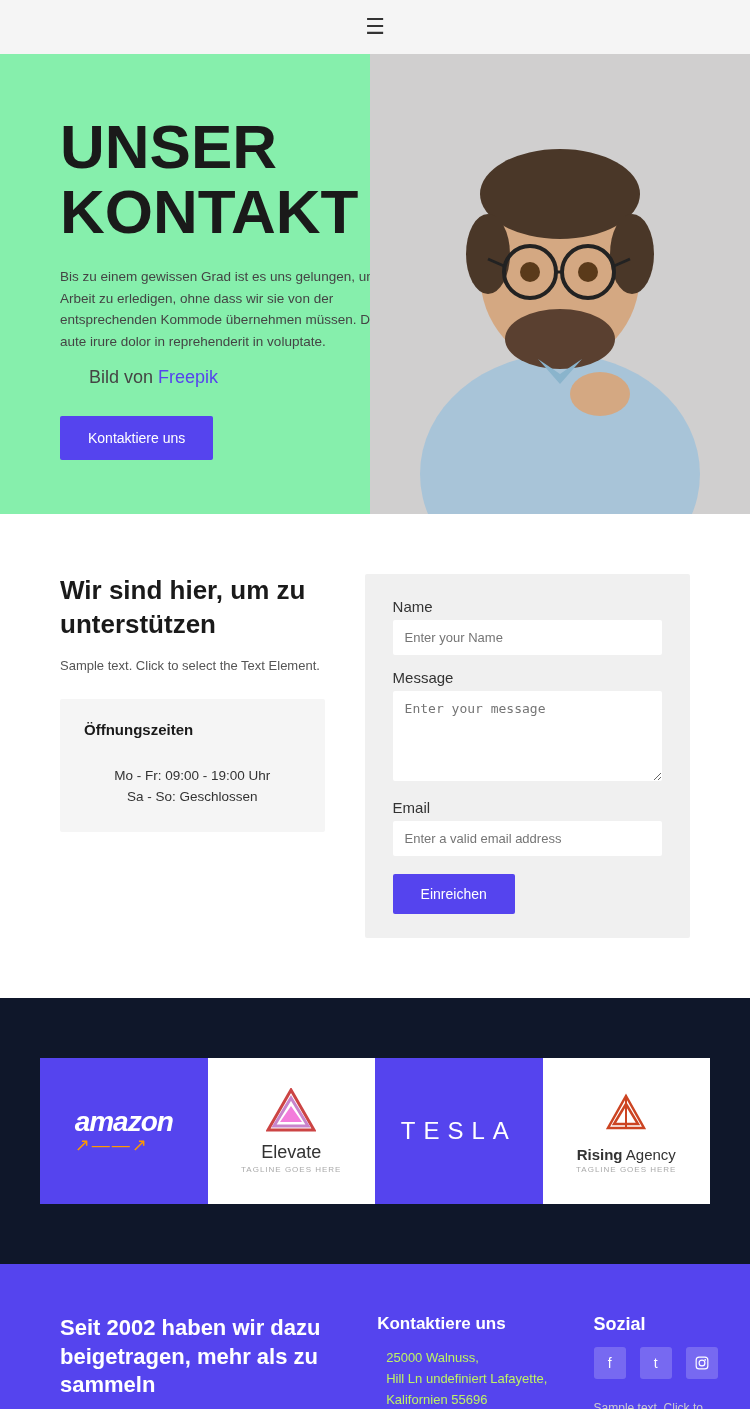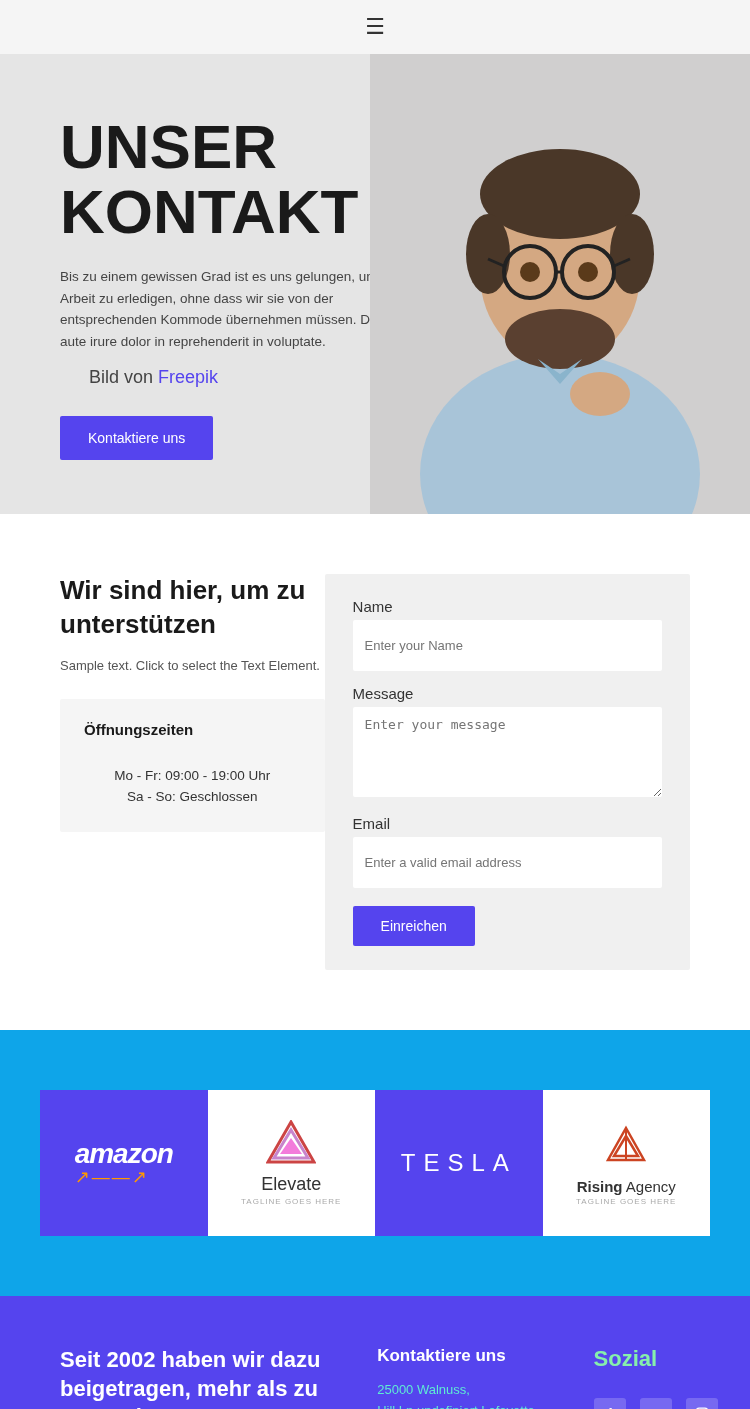--- a/index.html
+++ b/index.html
@@ -11,21 +11,21 @@
       display: flex;
       justify-content: center;
       align-items: center;
       padding: 14px 0;
       position: relative;
     }
     .hamburger { font-size: 22px; cursor: pointer; color: #333; }
 
     
     .hero {
-      background: #e5e5e5;
+      background: #86efac;
       display: flex;
       align-items: flex-start;
       padding: 40px 60px 0 60px;
       min-height: 460px;
       position: relative;
       overflow: hidden;
     }
     .hero-text { flex: 0 0 55%; padding-top: 20px; }
     .hero-title {
       font-size: 62px;
@@ -65,20 +65,21 @@
       height: 460px;
       overflow: hidden;
     }
     
 
     
     .contact-section {
       background: #fff;
       padding: 60px 60px 60px 60px;
       display: flex;
+      gap: 40px;
     }
     .contact-left { flex: 0 0 42%; }
     .contact-right { flex: 1; }
     .contact-title {
       font-size: 26px;
       font-weight: 700;
       color: #1a1a1a;
       line-height: 1.3;
       margin-bottom: 14px;
     }
@@ -116,21 +117,21 @@
     .form-label {
       display: block;
       font-size: 15px;
       color: #333;
       margin-bottom: 5px;
     }
     .form-input {
       width: 100%;
       background: #fff;
       border: none;
-      padding: 18px 12px;
+      padding: 10px 12px;
       font-size: 13px;
       color: #ef4444;
       border-radius: 2px;
       outline: none;
     }
     .form-textarea {
       width: 100%;
       background: #fff;
       border: none;
       padding: 10px 12px;
@@ -147,21 +148,21 @@
       border: none;
       padding: 12px 28px;
       font-size: 14px;
       cursor: pointer;
       border-radius: 2px;
       margin-top: 4px;
     }
 
     
     .logos-section {
-      background: #0ea5e9;
+      background: #0f172a;
       padding: 60px 40px;
       display: flex;
       gap: 0;
       align-items: stretch;
     }
     .logo-item {
       flex: 1;
       display: flex;
       align-items: center;
       justify-content: center;
@@ -261,30 +262,31 @@
     }
 
     .footer-contact-title {
       font-size: 17px;
       font-weight: 700;
       color: #fff;
       margin-bottom: 14px;
     }
     .footer-address {
       font-size: 13px;
-      color: #5eead4;
+      color: #bef264;
       line-height: 1.6;
       margin-bottom: 16px;
+      margin-left: 9px;
     }
 
     .footer-social-title {
-      font-size: 22px;
-      font-weight: 700;
-      color: #86efac;
-      margin-bottom: 26px;
+      font-size: 18px;
+      font-weight: 700;
+      color: #ffffff;
+      margin-bottom: 12px;
     }
     .social-icons {
       display: flex;
       gap: 14px;
       margin-bottom: 20px;
     }
     .social-icon {
       width: 32px;
       height: 32px;
       background: rgba(255,255,255,0.2);

